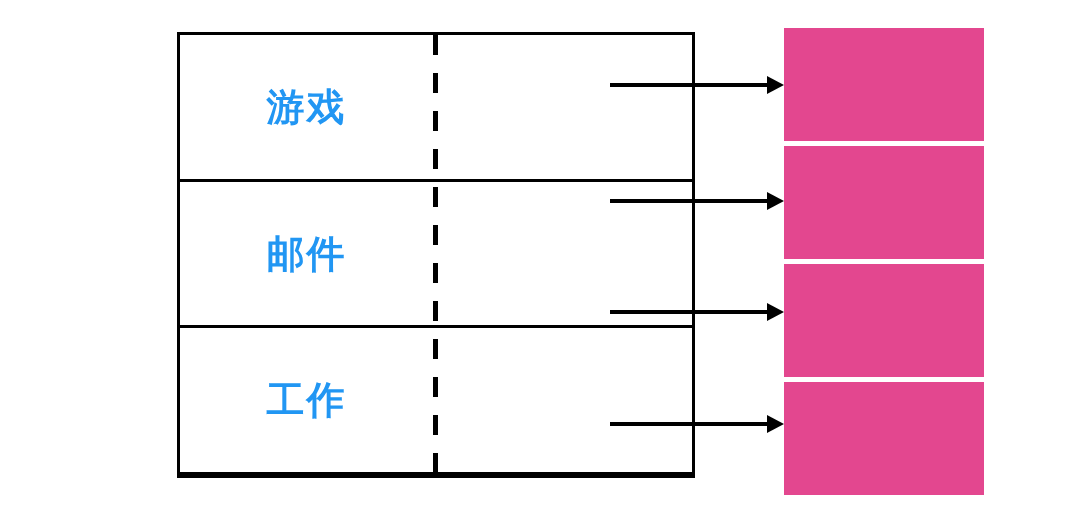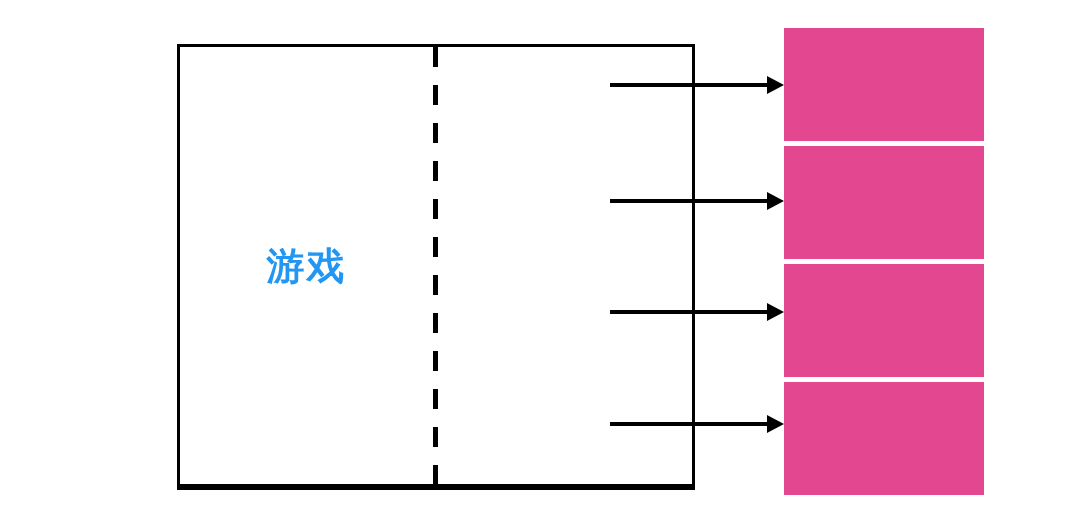--- a/index.html
+++ b/index.html
@@ -13,21 +13,21 @@
     height: 528px;
     background: #ffffff;
     overflow: hidden;
     font-family: "DejaVu Sans", "Liberation Sans", sans-serif;
   }
 
   
   .category-table {
     position: absolute;
     left: 177px;
-    top: 44px;
+    top: 32px;
     width: 518px;
     height: 446px;
     box-sizing: border-box;
     border: 3px solid var(--line-black, #000);
     display: flex;
     flex-direction: column;
     background: #ffffff;
   }
   .table-row {
     flex: 1 1 0;
@@ -108,20 +108,26 @@
 </style>
 </head>
 <body>
 
 <div class="canvas">
 
   <div class="category-table">
     <div class="table-row">
       <span class="row-label">游戏</span>
     </div>
+    <div class="table-row">
+      <span class="row-label">邮件</span>
+    </div>
+    <div class="table-row">
+      <span class="row-label">工作</span>
+    </div>
     <div class="dashed-divider"></div>
   </div>
 
   <div class="arrow arrow-1">
     <div class="arrow-shaft"></div>
     <div class="arrow-head"></div>
   </div>
   <div class="arrow arrow-2">
     <div class="arrow-shaft"></div>
     <div class="arrow-head"></div>

